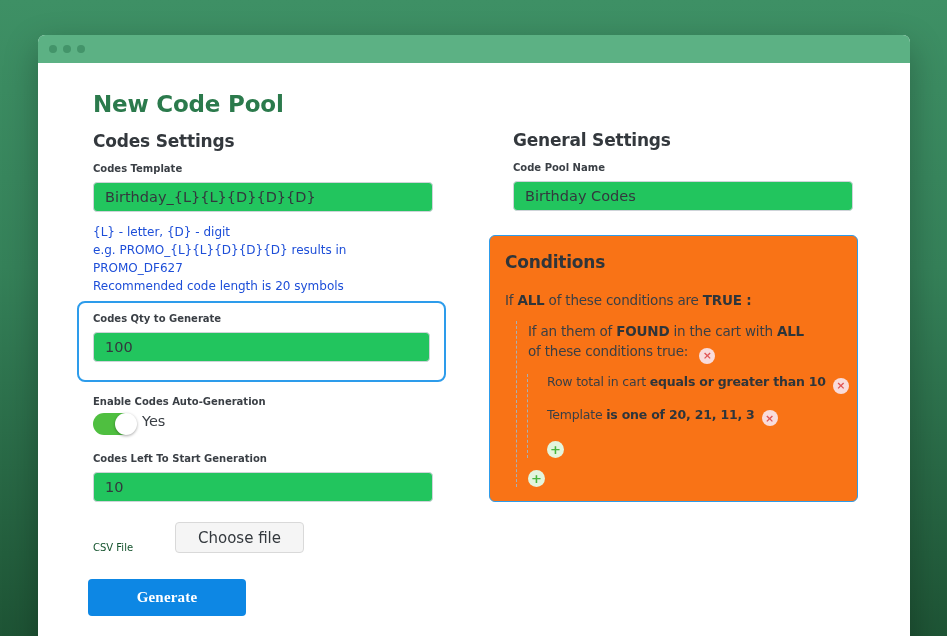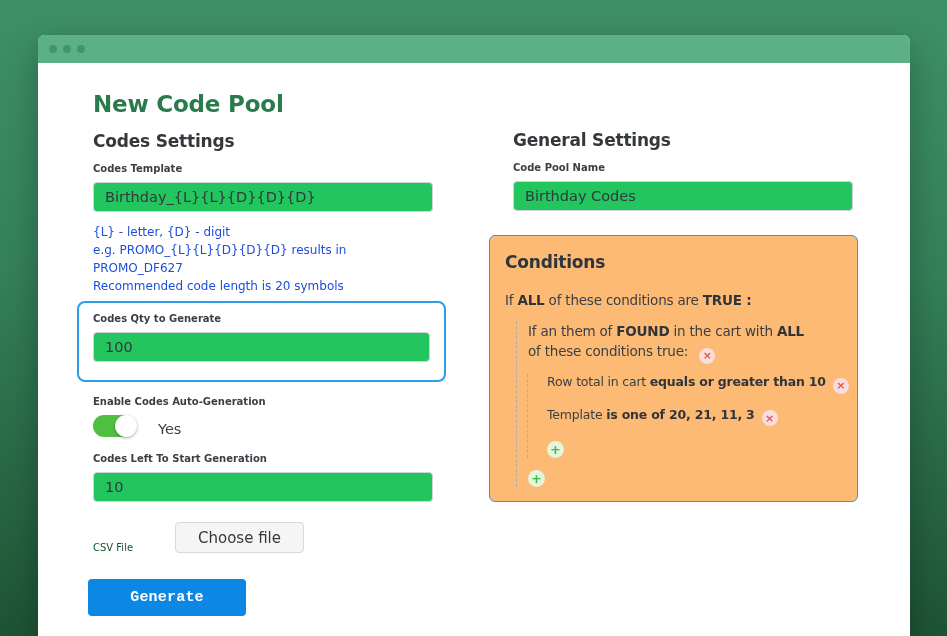--- a/index.html
+++ b/index.html
@@ -34,45 +34,45 @@
     font-family: "DejaVu Sans", "Liberation Sans", sans-serif;
   }
   .hints { margin-top: 11px; font-size: 12px; line-height: 18px; color: #1d4ed8; }
 
   .qty-box {
     margin: 6px 0 0 -16px; width: 369px; border: 2px solid #2d9ceb; border-radius: 8px;
     padding: 10px 14px 18px 14px;
   }
   .qty-box .field-label { margin-top: 0; }
 
-  .toggle-row { margin-top: 6px; display: flex; align-items: flex-end; gap: 24px; height: 24px; }
+  .toggle-row { margin-top: 6px; display: flex; align-items: flex-start; gap: 8px; height: 24px; }
   .toggle { position: relative; width: 41px; height: 22px; border-radius: 11px; background: #4fbf40; cursor: pointer; flex: 0 0 auto; }
   .toggle .knob {
     position: absolute; right: -3px; top: 0; width: 22px; height: 22px; border-radius: 50%;
     background: #ffffff; box-shadow: 0 1px 3px rgba(0,0,0,0.35);
   }
   .toggle-state { font-size: 14.5px; color: #3a3f45; }
 
   .csv-row { margin-top: 20px; display: flex; align-items: center; }
   .csv-label { font-size: 10px; color: #14532d; width: 80px; margin-top: 19px; }
   .choose-file-btn {
     margin-left: 2px; height: 31px; padding: 0 22px; background: #f5f5f5;
     border: 1px solid #d9d9d9; border-radius: 4px; font-size: 15px; color: #33383d;
     font-family: inherit; cursor: pointer;
   }
   .generate-btn {
     margin: 26px 0 0 -5px; width: 158px; height: 37px; background: #0d87e4; border: none;
     border-radius: 4px; color: #ffffff; font-size: 15px; font-weight: bold;
-    font-family: Liberation Mono, monospace; cursor: pointer; letter-spacing: 0.2px; text-align: center;
+    font-family: Liberation Serif, serif; cursor: pointer; letter-spacing: 0.2px; text-align: center;
   }
 
   .conditions-box {
     margin: 24px 0 0 -24px; width: 369px; min-height: 260px;
     border: 1px solid #2d9ceb; border-radius: 6px; padding: 16px 14px 14px 15px;
-    background: #fdba74;
+    background: #f97316;
   }
   .conditions-title { font-size: 17px; font-weight: bold; color: #2f353a; letter-spacing: -0.2px; }
   .cond-text { font-size: 13.5px; color: #3a3f45; letter-spacing: -0.2px; }
   .cond-root { margin-top: 20px; }
   .cond-group { margin-top: 13px; margin-left: 11px; border-left: 1px dashed #a9afb4; padding-left: 11px; }
   .cond-group-line { line-height: 20px; }
   .cond-children { margin-top: 10px; margin-left: -1px; border-left: 1px dashed #a9afb4; padding-left: 19px; }
   .cond-row { margin-bottom: 13px; font-size: 12.5px; letter-spacing: -0.2px; color: #3a3f45; white-space: nowrap; }
   b { color: #2f353a; }
 

